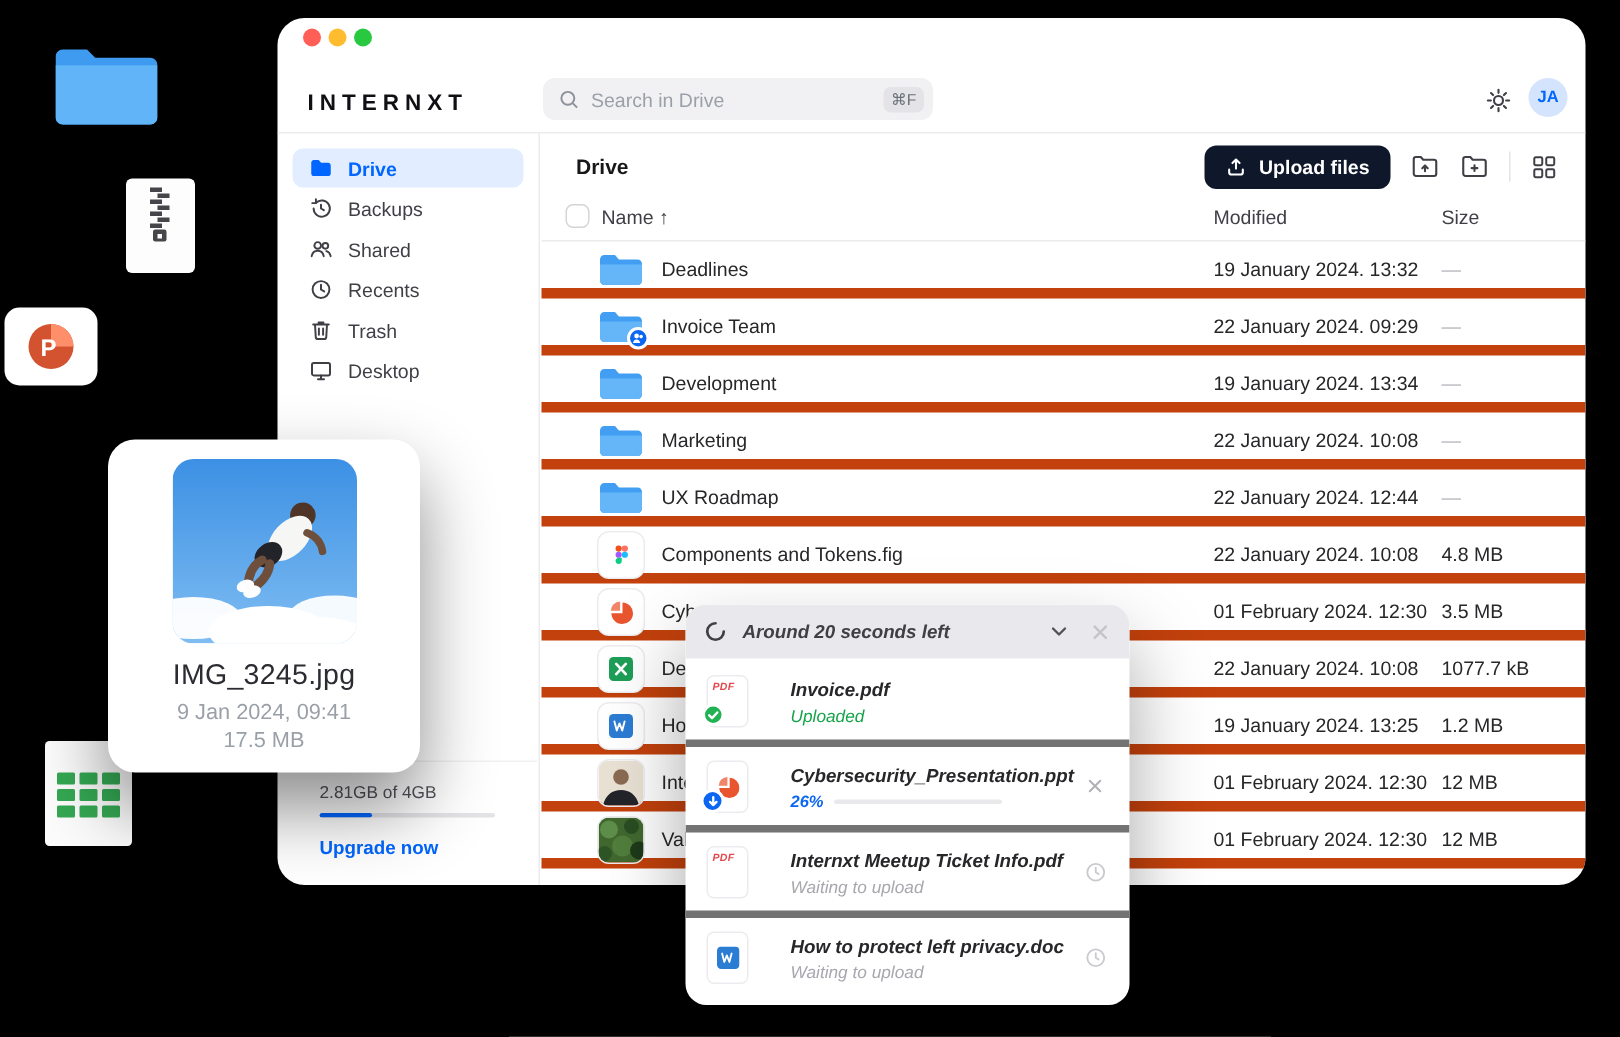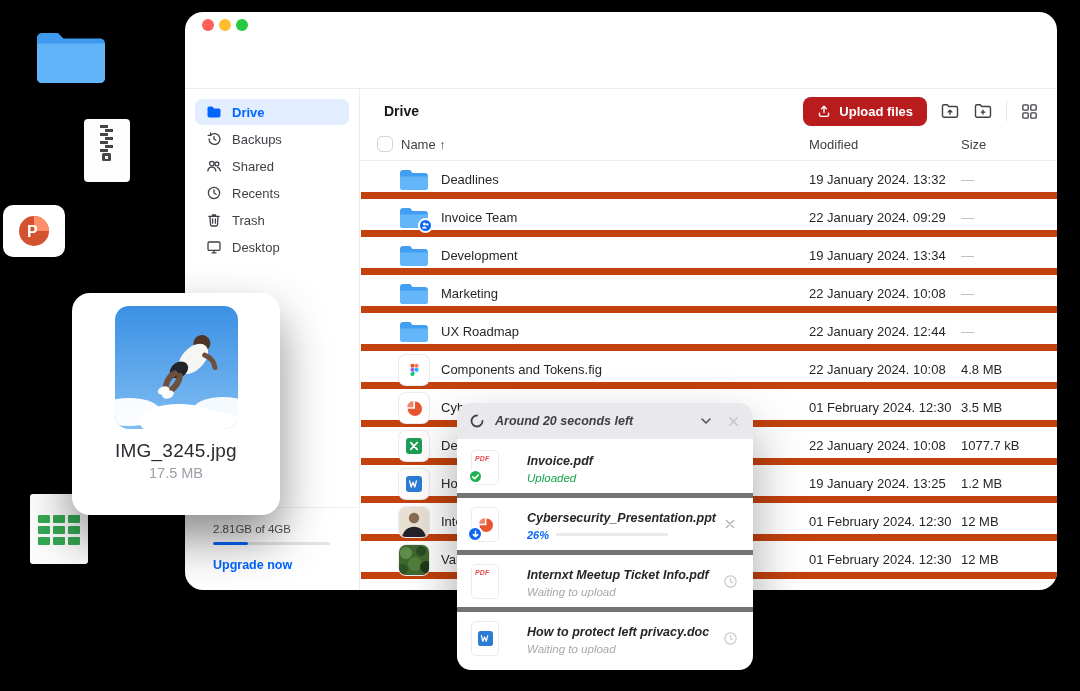--- a/index.html
+++ b/index.html
@@ -74,21 +74,21 @@
   .storage .bar i { display:block; height:100%; background:#0066ff; border-radius:2px; }
   .storage .upgrade { margin-top:13px; font-size:12.5px; font-weight:700; color:#0066ff;
     cursor:pointer; }
 
   
   .content { position:absolute; left:176px; top:77px; right:0; bottom:0; }
   .c-header { position:absolute; left:0; top:0; width:100%; height:44px; display:flex;
     align-items:center; }
   .c-title { position:absolute; left:23px; font-size:14px; font-weight:600; color:#18181b; }
   .c-actions { position:absolute; right:18px; display:flex; align-items:center; gap:13px; }
-  .upload-btn { height:29px; background:#b91c1c; color:#fff; border:none; border-radius:8px;
+  .upload-btn { height:29px; background:#0f172a; color:#fff; border:none; border-radius:8px;
     display:flex; align-items:center; gap:8px; padding:0 14px; font-size:13px; font-weight:600;
     font-family:inherit; cursor:pointer; }
   .icon-btn { background:none; border:none; padding:0; cursor:pointer; display:flex; }
   .v-div { width:1px; height:20px; background:#e4e4e7; }
 
   .t-head { position:absolute; left:0; top:44px; width:100%; height:27px; }
   .t-head .chk { position:absolute; left:16px; top:3px; width:16px; height:16px;
     border:1px solid #d4d4d9; border-radius:5px; background:#fff; }
   .t-col { position:absolute; font-size:13px; color:#3f3f46; top:4px; }
   .col-name { left:40px; }
@@ -220,31 +220,54 @@
           <ellipse cx="-21" cy="42" rx="6" ry="4" fill="#fdfdfd"></ellipse>
           <path d="M26 16c5 4 7 9 6 15" stroke="#6e4f3c" stroke-width="5" fill="none" stroke-linecap="round"></path>
         </g>
         <ellipse cx="14" cy="106" rx="32" ry="14" fill="#fff" opacity=".96"></ellipse>
         <ellipse cx="64" cy="115" rx="40" ry="17" fill="#fff"></ellipse>
         <ellipse cx="108" cy="104" rx="30" ry="13" fill="#fff" opacity=".93"></ellipse>
         <ellipse cx="92" cy="120" rx="42" ry="15" fill="#fff"></ellipse>
       </svg>
     </div>
     <div class="fname">IMG_3245.jpg</div>
+    <div class="fdate">9 Jan 2024, 09:41</div>
     <div class="fsize">17.5 MB</div>
   </div>
 
   <div class="window">
 
     <div class="traffic">
       <span style="background: rgb(255, 95, 87);"></span>
       <span style="background: rgb(254, 188, 46);"></span>
       <span style="background: rgb(40, 200, 64);"></span>
     </div>
 
+    <div class="topbar">
+      <div class="logo">INTERNXT</div>
+      <div class="searchbar">
+        <span>
+          <svg width="15" height="15" viewBox="0 0 16 16" fill="none" stroke="#8c919a" stroke-width="1.4">
+            <circle cx="7" cy="7" r="4.6"></circle>
+              <path d="m10.6 10.6 3 3"></path>
+          </svg>
+        </span>
+        <span class="ph">Search in Drive</span>
+        <span class="kbd">⌘F</span>
+      </div>
+      <button class="icon-btn gear-btn">
+        <span>
+          <svg width="20" height="20" viewBox="0 0 20 20" fill="none" stroke="#3f3f46" stroke-width="1.4" stroke-linecap="round">
+            <circle cx="10" cy="10" r="3"></circle>
+            <path d="M10 2.9v2M10 15.1v2M17.1 10h-2M4.9 10h-2M15 5l-1.4 1.4M6.4 13.6 5 15M15 15l-1.4-1.4M6.4 6.4 5 5"></path>
+          </svg>
+        </span>
+      </button>
+      <div class="avatar">JA</div>
+    </div>
     <div class="top-divider"></div>
 
     <div class="sidebar">
       <div class="side-nav">
 
           <div class="side-item state-active">
             <span class="si">
               <svg width="16" height="16" viewBox="0 0 16 16">
                 <path d="M1.5 4.4c0-1 .8-1.8 1.8-1.8h3.1l1.7 1.9h4.6c1 0 1.8.8 1.8 1.8v5.3c0 1-.8 1.8-1.8 1.8H3.3c-1 0-1.8-.8-1.8-1.8z" fill="currentColor"></path>
               </svg>

